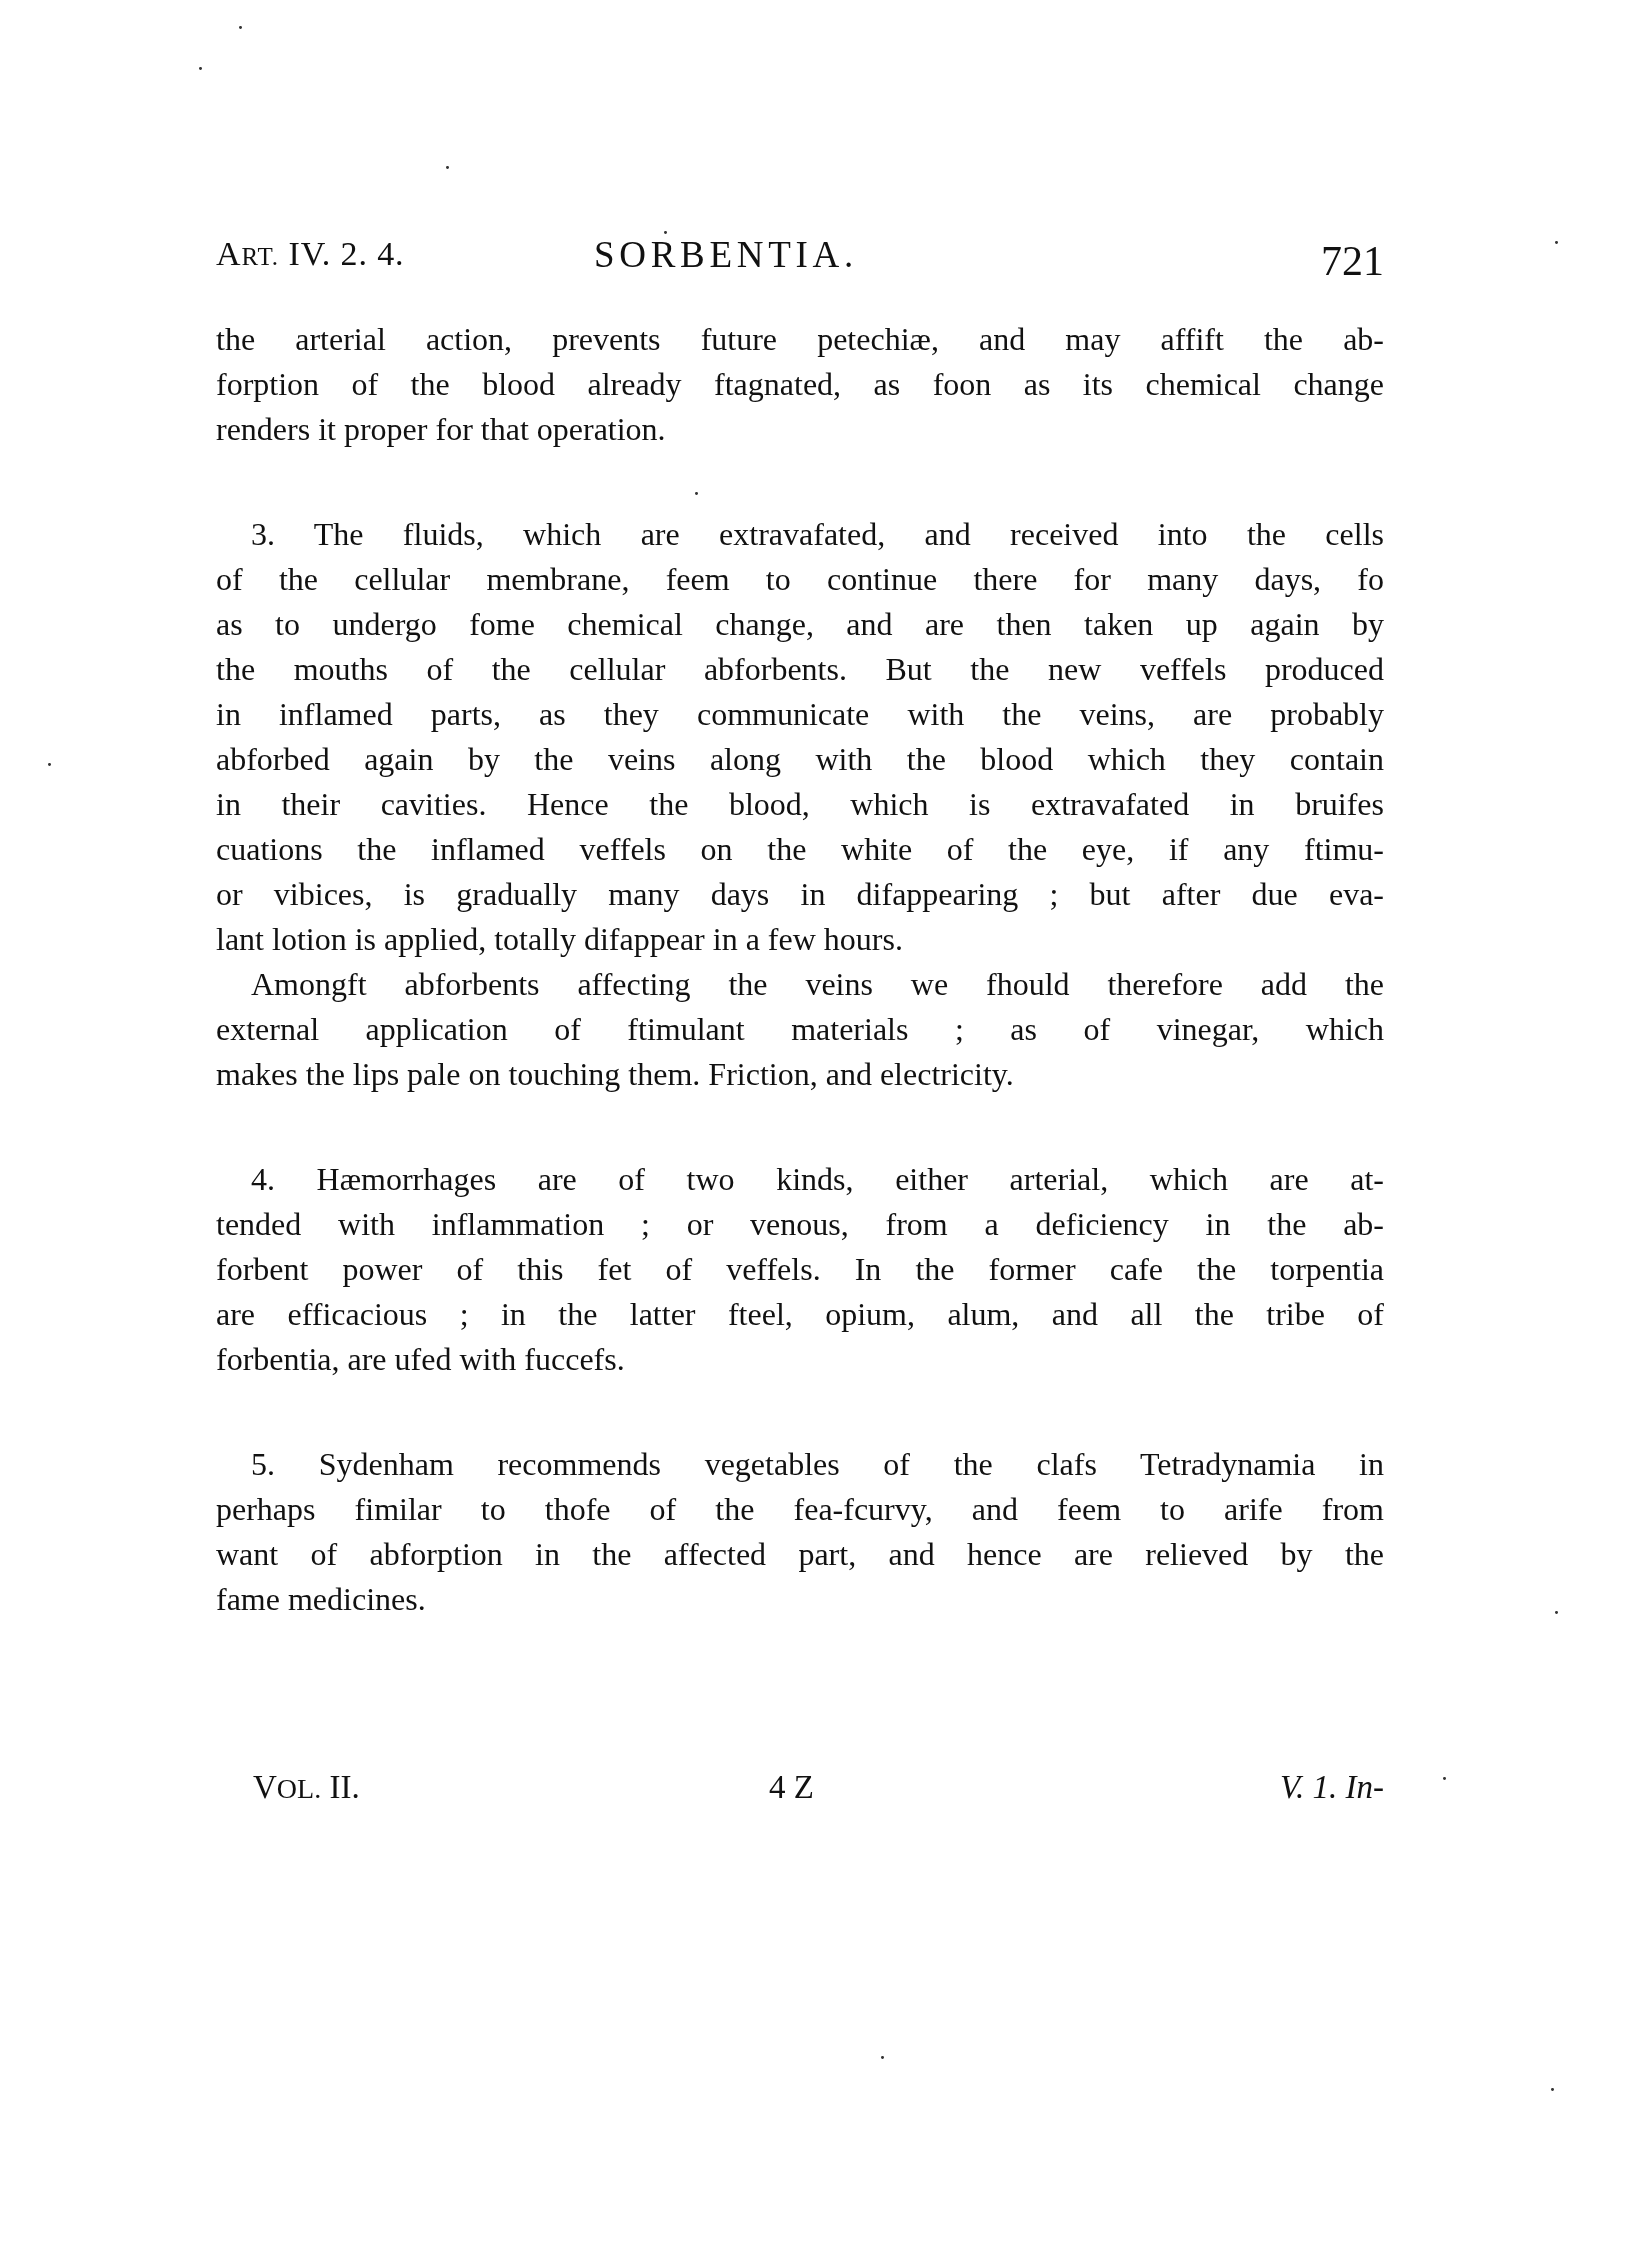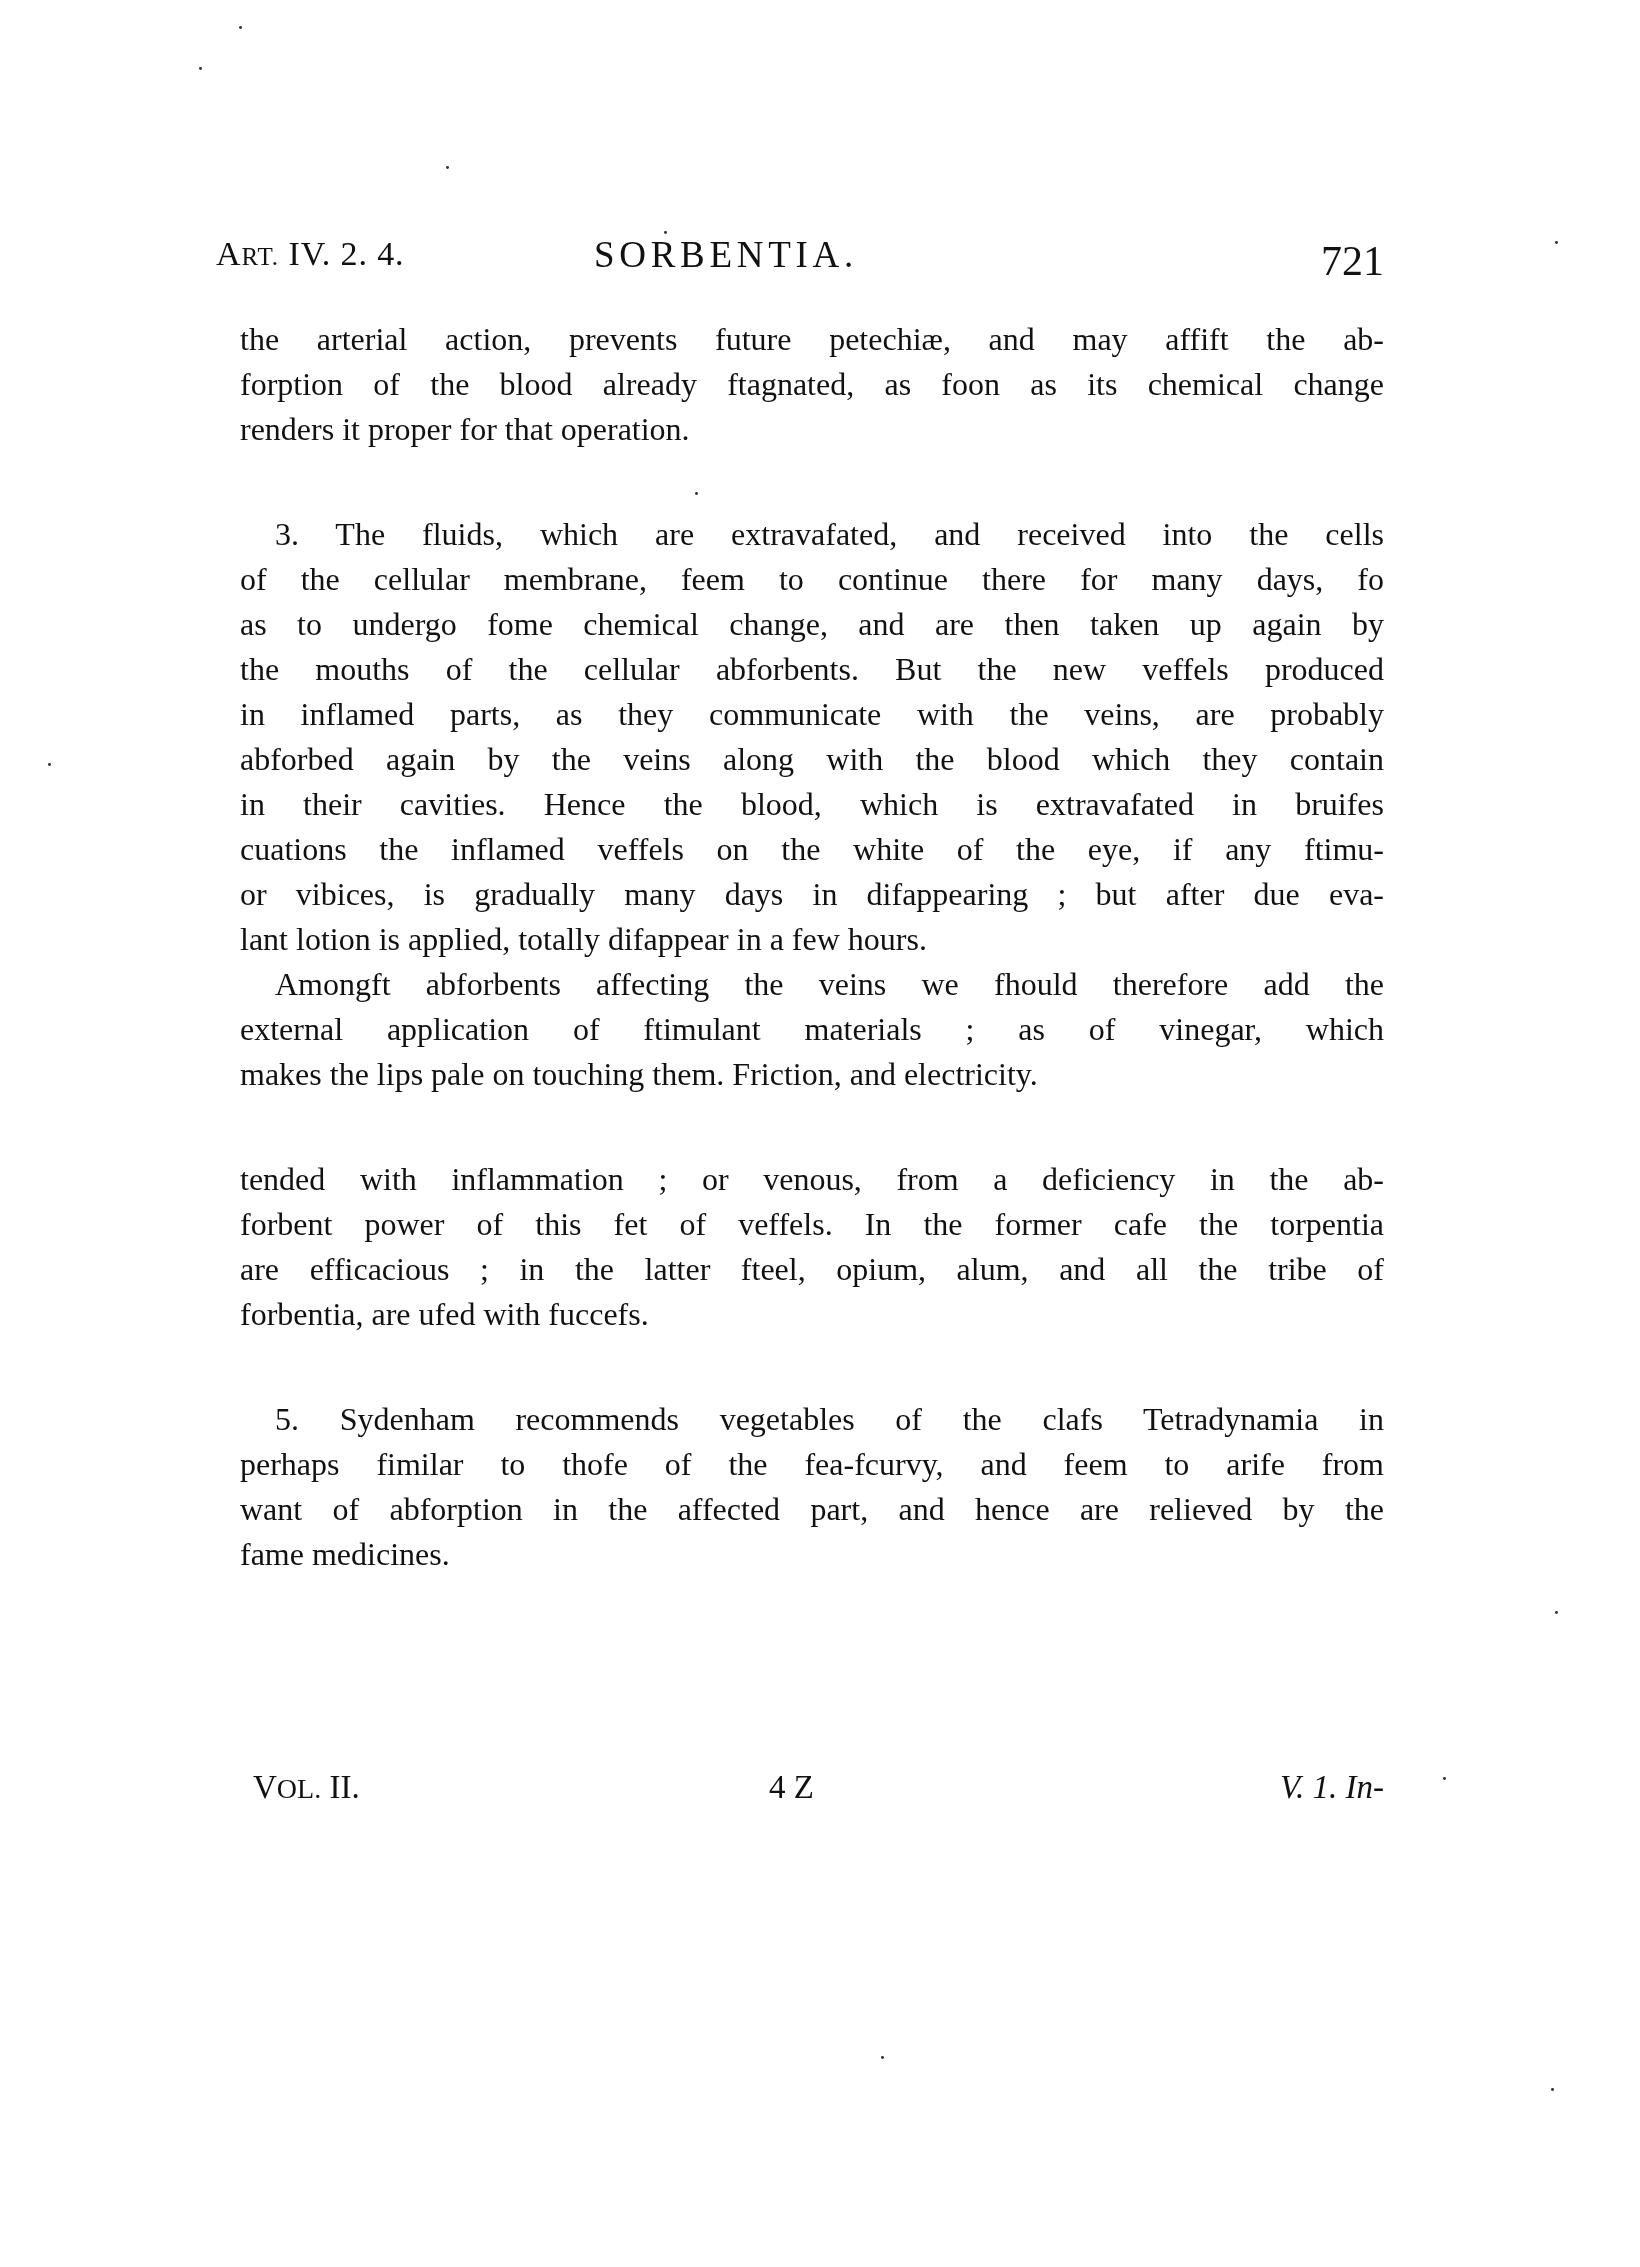--- a/index.html
+++ b/index.html
@@ -5,21 +5,21 @@
     html, body { margin: 0; padding: 0; background: #ffffff; }
     body { width: 1641px; height: 2267px; position: relative; overflow: hidden;
            font-family: "Liberation Serif", "DejaVu Serif", serif; color: #111; }
     .header { position: absolute; left: 216px; top: 235px; width: 1168px; height: 56px; text-align: right; }
     .hdr-left { position: absolute; left: 0; top: 0; font-size: 34px; letter-spacing: 0.9px; }
     .hdr-left .sc { font-size: 25px; }
     .hdr-title { position: absolute; left: 378px; top: -1.9px; font-size: 37px; letter-spacing: 4.7px; }
     .hdr-page { position: absolute; right: 0; top: 1.9px; font-size: 42px; }
     .body { position: absolute; left: 216px; top: 317px; width: 1168px;
             font-size: 32px; line-height: 45px; text-align: justify; }
-    .line { display: block; height: 45px; white-space: nowrap; text-align: justify; text-align-last: justify; margin-left: 24px; }
+    .line { display: block; height: 45px; white-space: nowrap; text-align: justify; text-align-last: justify; }
     .line.last { text-align-last: left; }
     .line.indent { padding-left: 35px; }
     .para { display: block; }
     .gap-s { height: 60px; }
     .footer { position: absolute; left: 216px; top: 1769px; width: 1168px; height: 47px; font-size: 33px; }
     .ft-left { position: absolute; left: 37px; top: 0; }
     .ft-left .sc { font-size: 28px; }
     .ft-center { position: absolute; left: 553px; top: 0; }
     .ft-right { position: absolute; right: 0; top: 0; font-style: italic; }
     .speck { position: absolute; width: 2.8px; height: 2.8px; background: #333; border-radius: 50%; }
@@ -52,20 +52,21 @@
     <span class="line">or vibices, is gradually many days in difappearing ; but after due eva-</span>
     <span class="line last">lant lotion is applied, totally difappear in a few hours.</span>
   </div>
   <div class="para">
     <span class="line indent">Amongft abforbents affecting the veins we fhould therefore add the</span>
     <span class="line">external application of ftimulant materials ; as of vinegar, which</span>
     <span class="line last">makes the lips pale on touching them.  Friction, and electricity.</span>
   </div>
   <div class="gap-s"></div>
   <div class="para">
+    <span class="line indent">4. Hæmorrhages are of two kinds, either arterial, which are at-</span>
     <span class="line">tended with inflammation ; or venous, from a deficiency in the ab-</span>
     <span class="line">forbent power of this fet of veffels.  In the former cafe the torpentia</span>
     <span class="line">are efficacious ;  in the latter fteel, opium, alum, and all the tribe of</span>
     <span class="line last">forbentia, are ufed with fuccefs.</span>
   </div>
   <div class="gap-s"></div>
   <div class="para">
     <span class="line indent">5. Sydenham recommends vegetables of the clafs Tetradynamia in</span>
     <span class="line">perhaps fimilar to thofe of the fea-fcurvy, and feem to arife from</span>
     <span class="line">want of abforption in the affected part, and hence are relieved by the</span>

